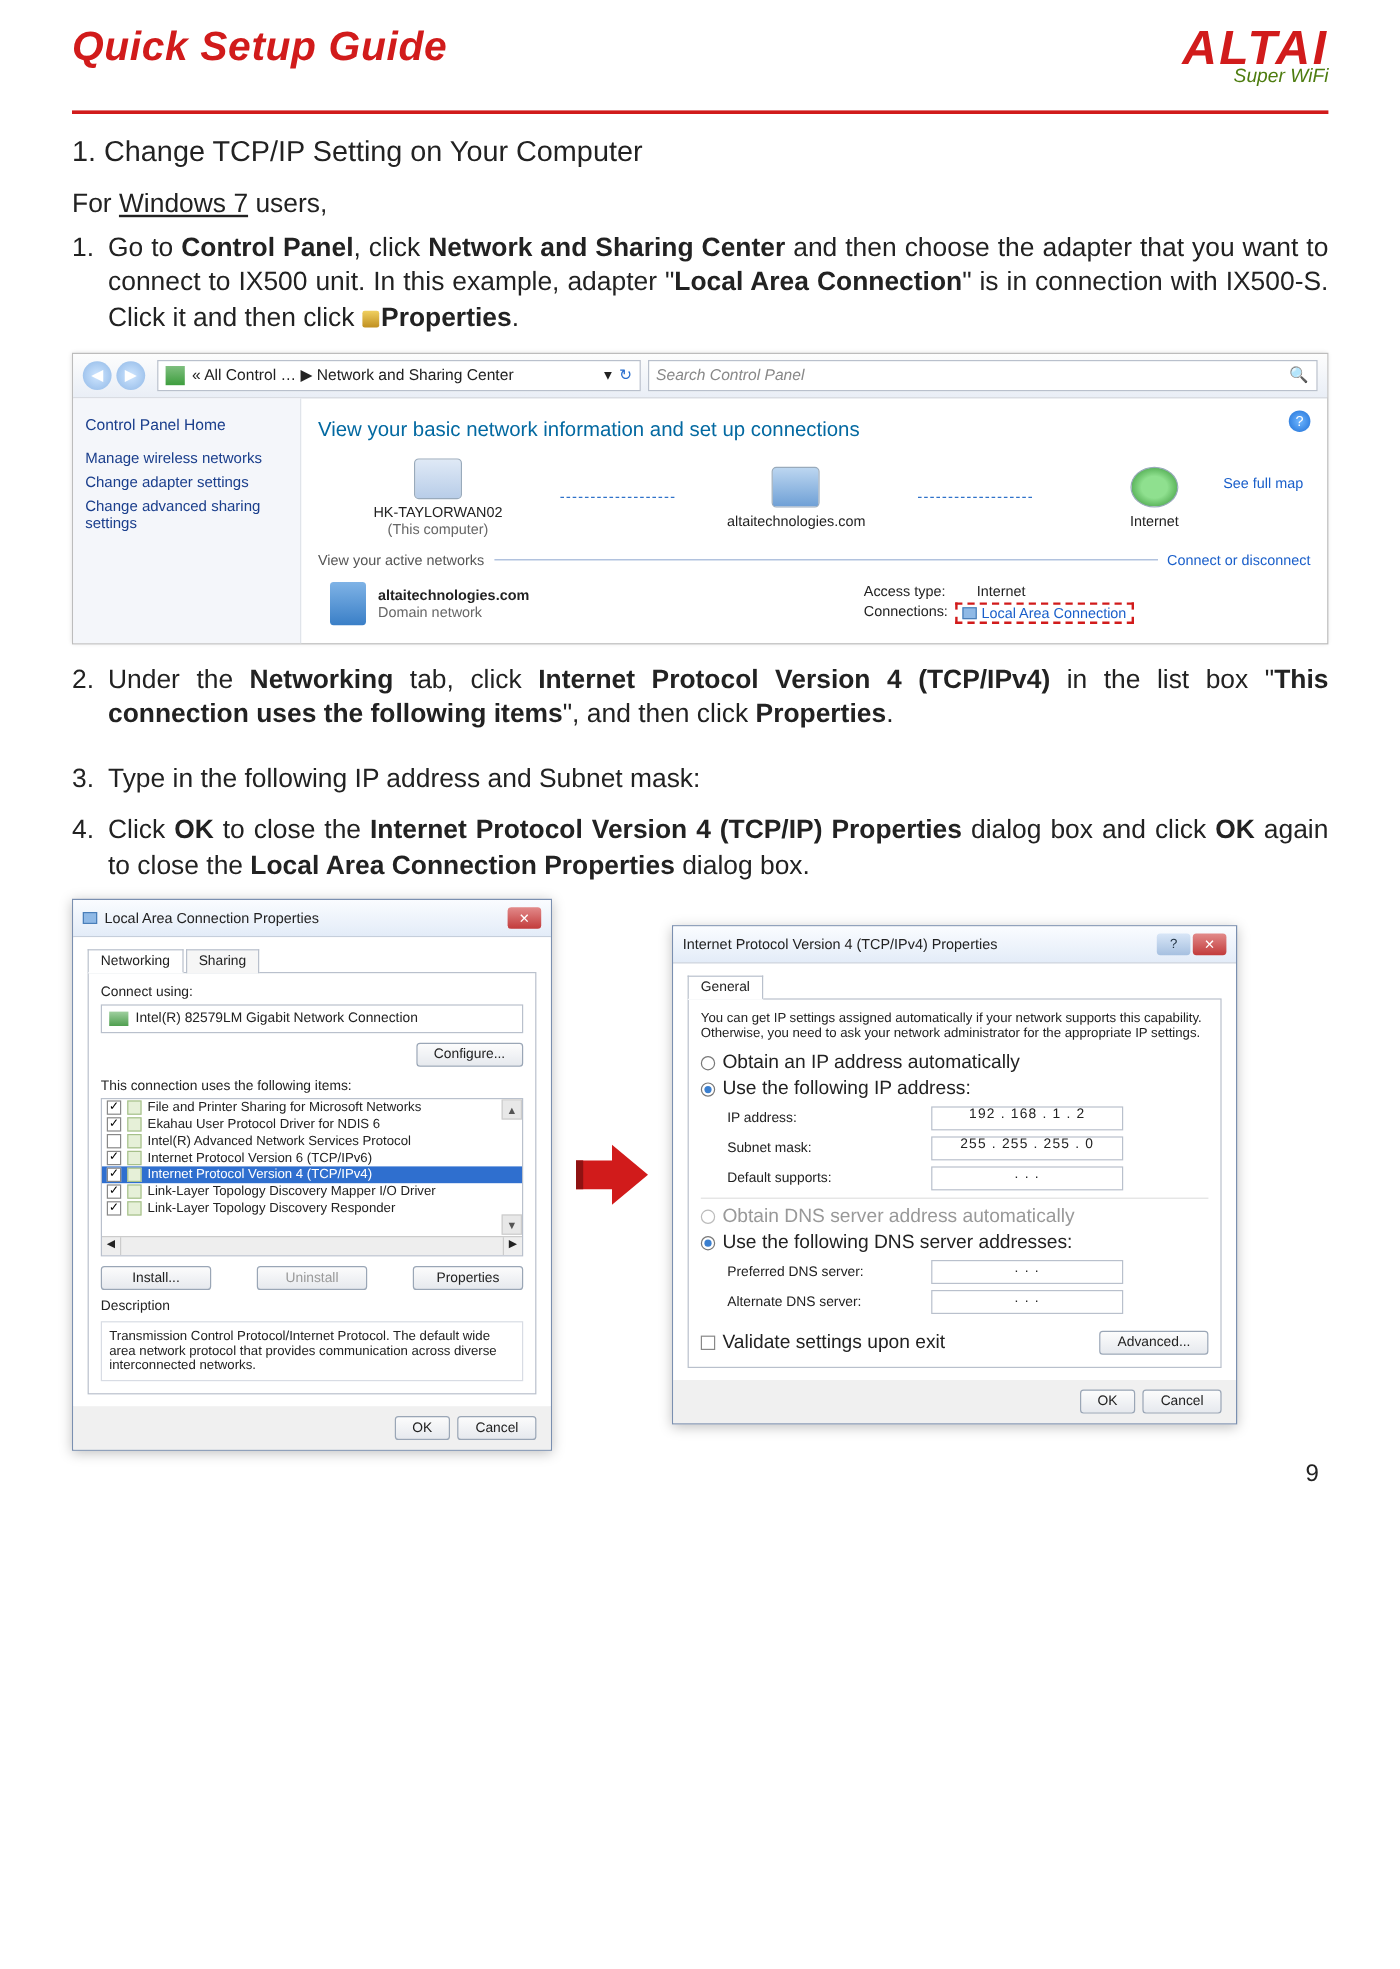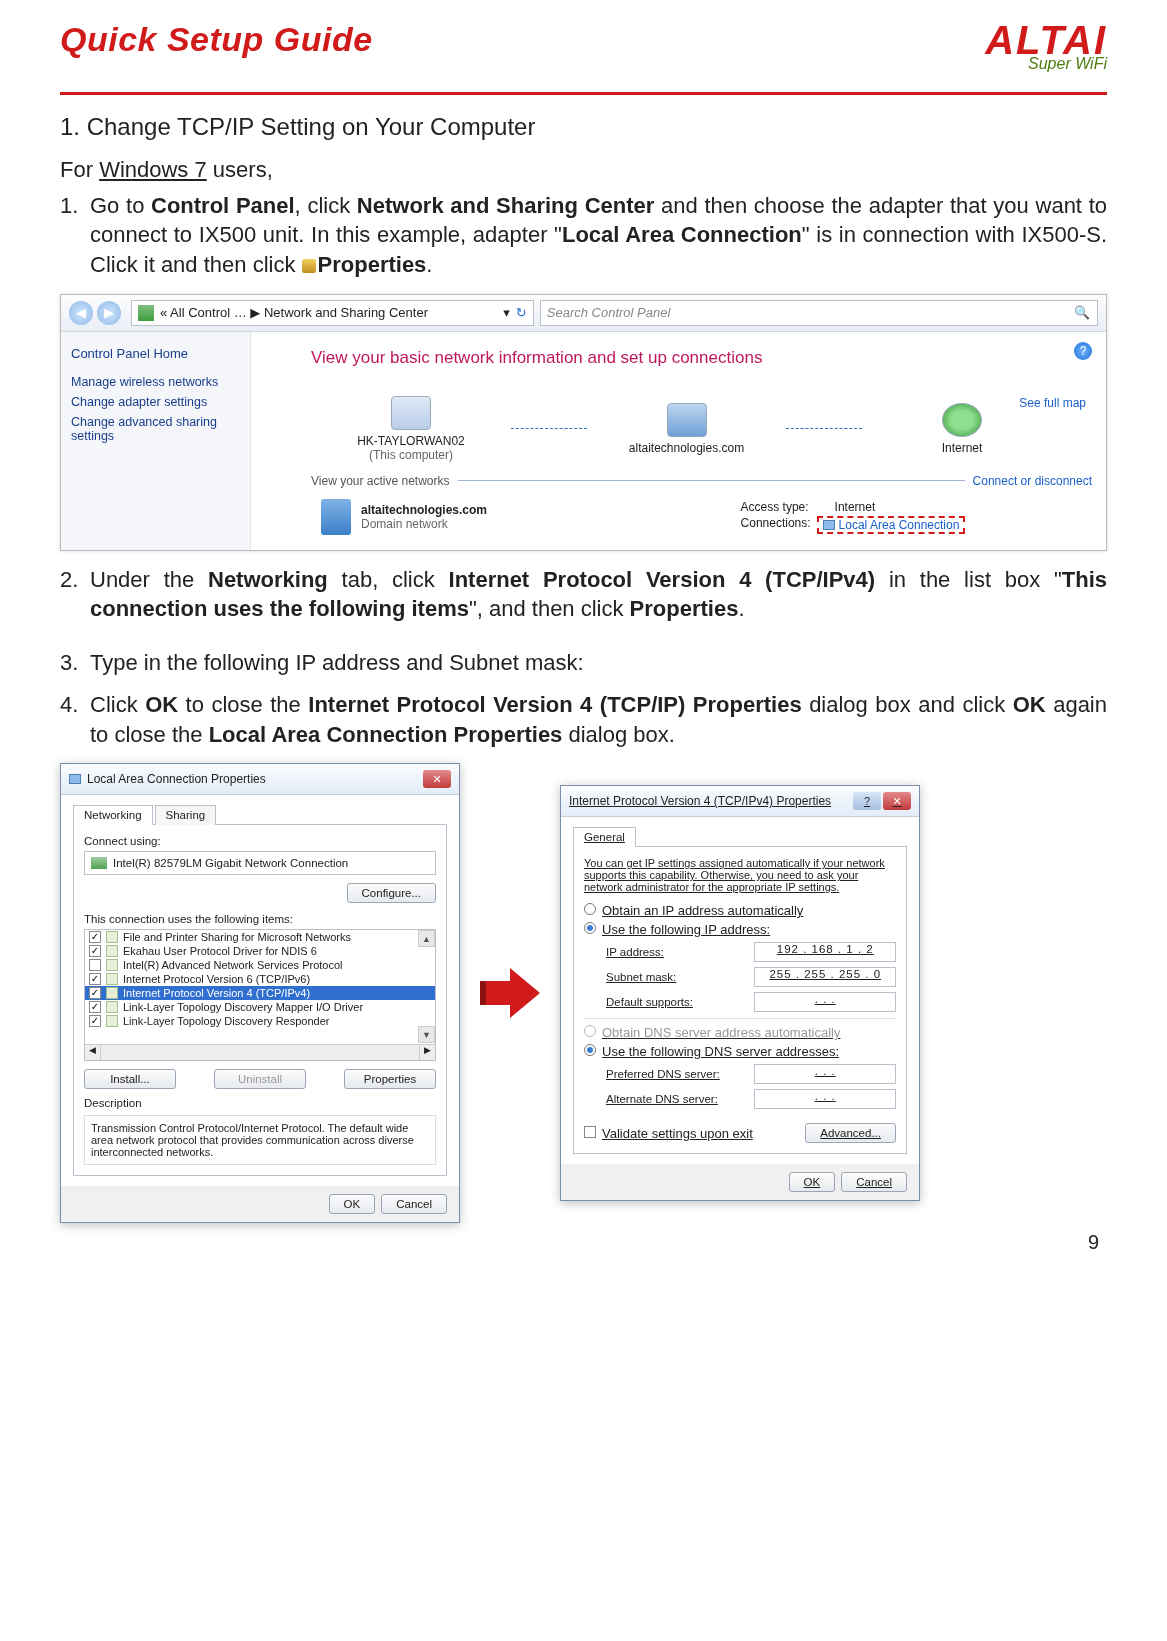--- a/index.html
+++ b/index.html
@@ -127,21 +127,20 @@
     padding: 0 6px;
     color: #888;
     font-style: italic;
     display: flex;
     align-items: center;
     justify-content: space-between;
   }
   .search-lens { color: #2a6fcf; font-style: normal; }
   .cp-body {
     display: flex;
-    gap: 46px;
   }
   .cp-side {
     width: 190px;
     background: #f4f6fa;
     padding: 14px 10px;
     border-right: 1px solid #e0e4ea;
     font-size: 12.5px;
     color: #1a3e8c;
   }
   .cp-side-title {
@@ -167,23 +166,23 @@
     right: 14px; top: 10px;
     width: 18px; height: 18px;
     background: radial-gradient(#6fb6ff,#1e6fd6);
     border-radius: 50%;
     color: #fff;
     font-size: 12px;
     display: flex;
     align-items: center; justify-content: center;
   }
   .cp-headline {
-    color: #be185d;
+    color: #0369a1;
     font-size: 17px;
-    margin: 6px 0 28px 0;
+    margin: 6px 0 14px 0;
   }
   .net-row {
     display: flex;
     align-items: center;
     justify-content: space-between;
     padding: 0 40px 0 10px;
   }
   .net-item {
     text-align: center;
     font-size: 12px;
@@ -275,21 +274,21 @@
     margin-top: 8px;
   }
   .dialog {
     font-family: "Segoe UI", Tahoma, sans-serif;
     font-size: 12px;
     border: 1px solid #7a8fb0;
     background: #f0f0f0;
     box-shadow: 0 2px 10px rgba(0,0,0,0.25);
     width: 400px;
   }
-  .dialog.wide { width: 360px; text-decoration: underline; }
+  .dialog.wide { width: 471px; }
   .dlg-title {
     background: linear-gradient(#fafcff,#e3ecf8);
     border-bottom: 1px solid #c5cedb;
     padding: 6px 8px;
     display: flex;
     justify-content: space-between;
     align-items: center;
   }
   .dlg-title-left {
     display: flex;
@@ -423,24 +422,24 @@
     display: flex;
     justify-content: space-between;
     margin-top: 4px;
   }
   .threebtn .btn { width: 92px; }
 
   
   .info-para { font-size: 11px; margin-bottom: 10px; }
   .radio-row {
     display: flex;
-    align-items: flex-start;
+    align-items: center;
     gap: 6px;
     margin: 4px 0;
-    font-size: 13px;
+    font-size: 16px;
   }
   .radio {
     width: 12px; height: 12px;
     border: 1px solid #777;
     border-radius: 50%;
     background: #fff;
     display: flex;
     align-items: center; justify-content: center;
   }
   .radio.checked::after {

